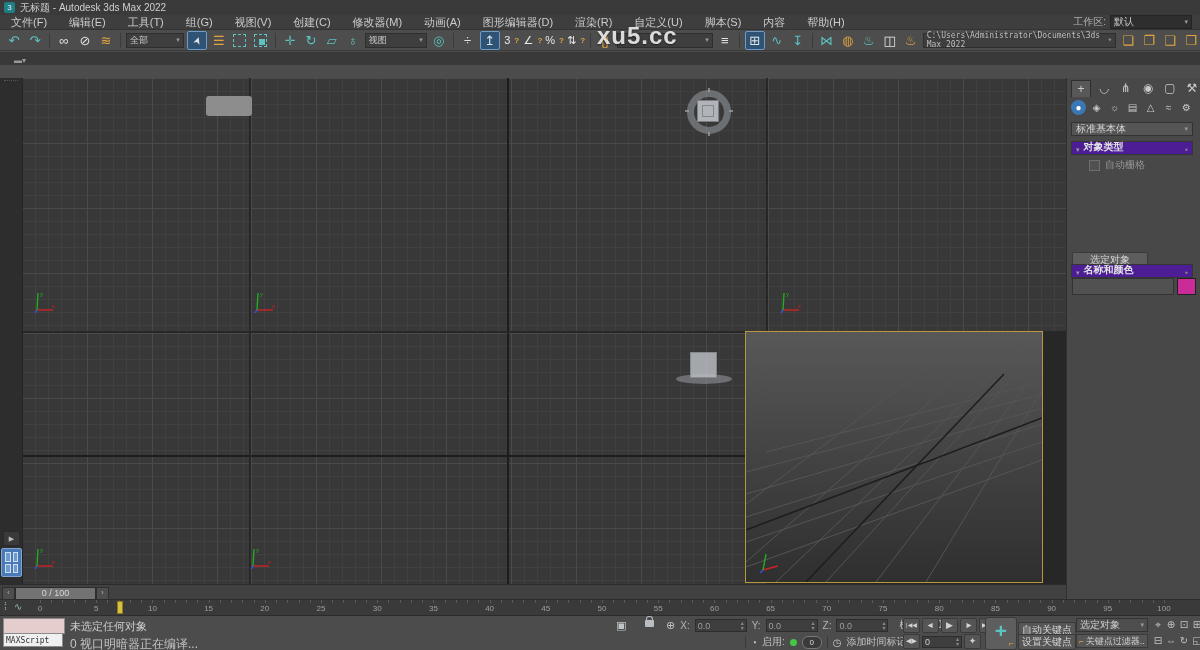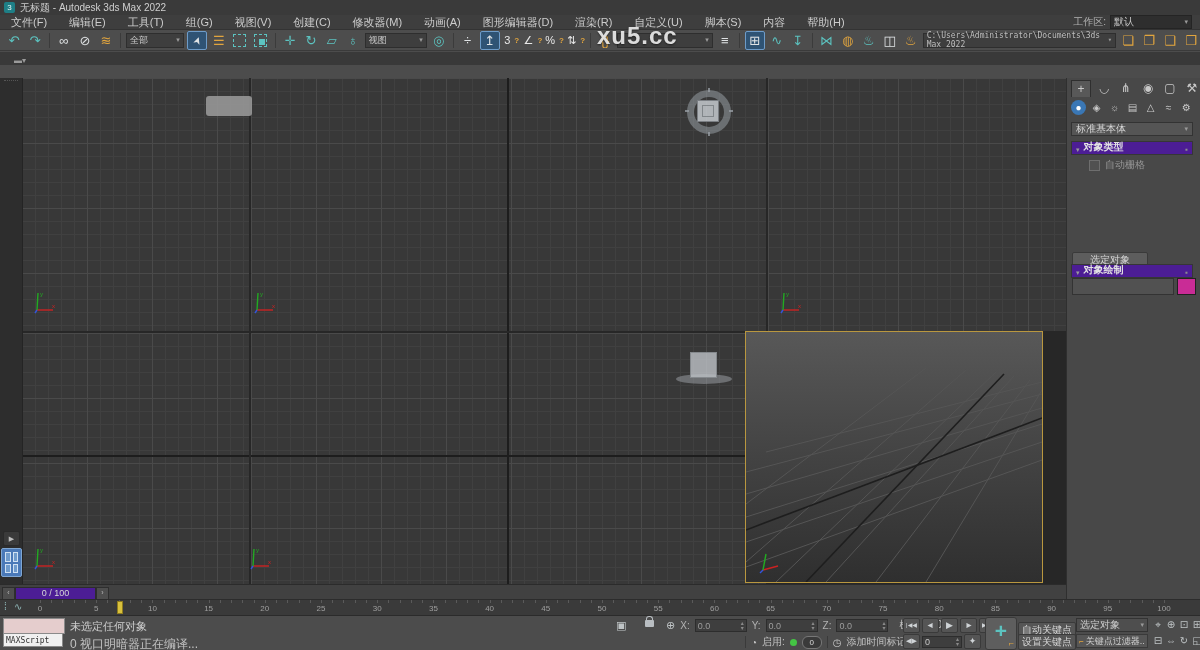--- a/index.html
+++ b/index.html
@@ -57,21 +57,21 @@
   .vcube .sq i{position:absolute;left:4px;top:4px;right:4px;bottom:4px;border:1px solid rgba(110,114,118,.7);}
   .tick{position:absolute;background:rgba(150,156,162,.8);}
   .vcube2{position:absolute;left:676px;top:274px;width:56px;height:36px;}
   .vcube2 .ell{position:absolute;left:0;top:22px;width:56px;height:10px;background:rgba(160,164,169,.5);border-radius:50%;}
   .vcube2 .sq{position:absolute;left:14px;top:0;width:27px;height:26px;background:rgba(190,194,199,.8);border:1px solid #85898d;box-sizing:border-box;}
   .blurpatch{position:absolute;left:206px;top:18px;width:46px;height:20px;background:#979797;border-radius:3px;opacity:.9;}
   .wm-view{position:absolute;left:488px;top:230px;width:224px;text-align:center;font-size:27px;font-weight:bold;color:rgba(205,205,205,.45);letter-spacing:1px;}
   
   .timeslider{left:0;top:584px;width:1066px;height:15px;background:#414141;border-top:1px solid #2b2b2b;box-sizing:border-box;}
   .tsbtn{position:absolute;top:2px;width:11px;height:11px;background:#4e4e4e;border:1px solid #2e2e2e;color:#bbb;font-size:7px;text-align:center;line-height:10px;}
-  .framebox{position:absolute;left:15px;top:2px;width:79px;height:11px;background:#4c1d95;border:1px solid #2c2c2c;color:#d6d6d6;font-size:9px;text-align:center;line-height:10px;}
+  .framebox{position:absolute;left:15px;top:2px;width:79px;height:11px;background:#737373;border:1px solid #2c2c2c;color:#d6d6d6;font-size:9px;text-align:center;line-height:10px;}
   .ruler{left:0;top:599px;width:1200px;height:16px;background:#3a3a3a;border-top:1px solid #2c2c2c;box-sizing:border-box;}
   .rlabel{position:absolute;top:4px;width:20px;margin-left:-10px;text-align:center;font-size:8px;color:#9f9f9f;}
   .rtick{position:absolute;top:0;width:1px;height:3px;background:#5a5a5a;}
   .rmark{position:absolute;left:117px;top:1px;width:6px;height:13px;background:#d9c13d;border:1px solid #8f7c1e;box-sizing:border-box;}
   .rico{position:absolute;top:1px;font-size:10px;color:#8fb6b6;}
   
   .cpanel{left:1066px;top:78px;width:134px;height:521px;background:#484848;border-left:1px solid #2f2f2f;box-sizing:border-box;}
   .cptabs{position:absolute;left:4px;top:2px;display:flex;gap:4px;}
   .cptab{width:18px;height:16px;display:flex;align-items:center;justify-content:center;font-size:12px;color:#c9c9c9;}
   .cptab.active{background:#585858;border:1px solid #2f2f2f;border-bottom:none;}
@@ -388,21 +388,21 @@
       <span>对象类型</span>
       <span class="pin">▪</span>
     </div>
     <div class="autogrid">
       <span class="cbx"></span>
       <span>自动栅格</span>
     </div>
     <div class="widebtn">选定对象</div>
     <div class="rollout" style="top:186px;">
       <span class="dda">▾</span>
-      <span>对象绘制</span>
+      <span>名称和颜色</span>
       <span class="pin">▪</span>
     </div>
     <div class="namefield"></div>
     <div class="swatch" style="background: rgb(201, 44, 150);"></div>
   </div>
 
   <div class="abs statusbar">
     <div class="msbox1"></div>
     <div class="msbox2">MAXScript 迷</div>
     <div class="stattext">未选定任何对象</div>

